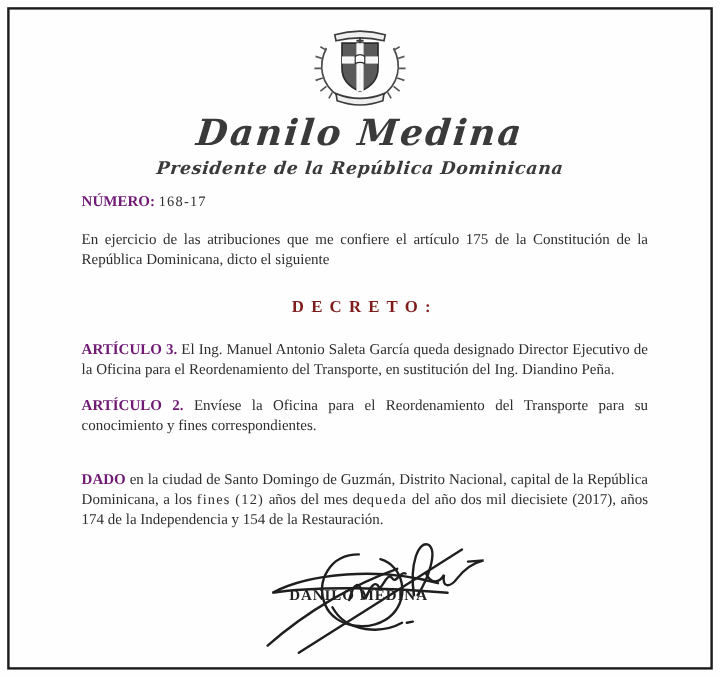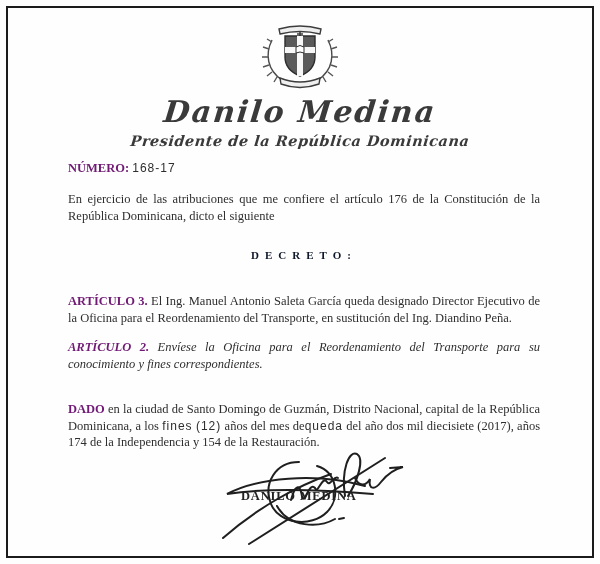--- a/index.html
+++ b/index.html
@@ -16,29 +16,29 @@
     transform:skewX(-6deg);
   }
   .sub-title{
     font-family:"DejaVu Serif", serif;font-style:italic;font-weight:700;
     font-size:14.5px;letter-spacing:0.5px;color:#3a3a3a;margin-top:3px;
     transform:skewX(-6deg);
   }
   .body-text{position:absolute;top:160px;left:68px;width:472px;font-size:12.5px;line-height:1.34;}
   .body-text p{margin:0;text-align:justify;}
   b{font-weight:700;color:#701a75;}
-  .typed{font-family:Liberation Sans, sans-serif;font-size:12px;letter-spacing:1px;}
+  .typed{font-family:Liberation Serif, serif;font-size:12px;letter-spacing:1px;}
   .numero-row{margin-bottom:14px !important;text-align:left !important;}
   .preamble{margin-bottom:24px !important;}
   .decreto{
-    text-align:center;font-weight:700;font-size:11px;letter-spacing:6px;
-    color:#0f172a;margin:0 0 30px 0;
+    text-align:center;font-weight:700;font-size:14px;letter-spacing:6px;
+    color:#7f1d1d;margin:0 0 16px 0;
   }
   .article{margin-bottom:13px !important;}
-  .article2{margin-bottom:28px !important;font-style:italic;}
+  .article2{margin-bottom:28px !important;}
   .sig-wrap{position:absolute;left:195px;top:432px;width:250px;height:126px;}
   .sig-svg{position:absolute;left:0;top:0;}
   .sig-name{
     position:absolute;left:46px;top:57px;font-size:12.5px;font-weight:700;
     letter-spacing:0.8px;color:#222;white-space:nowrap;
   }
 </style>
 </head>
 <body>
 
@@ -70,21 +70,21 @@
         <path d="M24 58 Q44 66 64 58 L63 64 Q44 71 25 64 Z" fill="#efefef"></path>
       </g>
     </svg>
     <div class="script-name">Danilo Medina</div>
     <div class="sub-title">Presidente de la República Dominicana</div>
   </div>
 
   <div class="body-text">
     <p class="numero-row"><b>NÚMERO:</b> <span class="typed">168-17</span></p>
 
-    <p class="preamble">En ejercicio de las atribuciones que me confiere el artículo 176 de la Constitución de la República Dominicana, dicto el siguiente</p>
+    <p class="preamble">En ejercicio de las atribuciones que me confiere el artículo 175 de la Constitución de la República Dominicana, dicto el siguiente</p>
 
     <div class="decreto">DECRETO:</div>
 
     <p class="article"><b>ARTÍCULO 3.</b> <span>El Ing. Manuel Antonio Saleta García queda designado Director Ejecutivo de la Oficina para el Reordenamiento del Transporte, en sustitución del Ing. Diandino Peña.</span></p>
 
     <p class="article article2"><b>ARTÍCULO 2.</b> <span>Envíese la Oficina para el Reordenamiento del Transporte para su conocimiento y fines correspondientes.</span></p>
 
     <p><b>DADO</b> <span>en la ciudad de Santo Domingo de Guzmán, Distrito Nacional, capital de la República Dominicana, a los</span> <span class="typed">fines</span> <span class="typed">(12)</span> <span>años del mes de</span><span class="typed">queda</span> <span>del año dos mil diecisiete (2017), años 174 de la Independencia y 154 de la Restauración.</span></p>
   </div>
 

